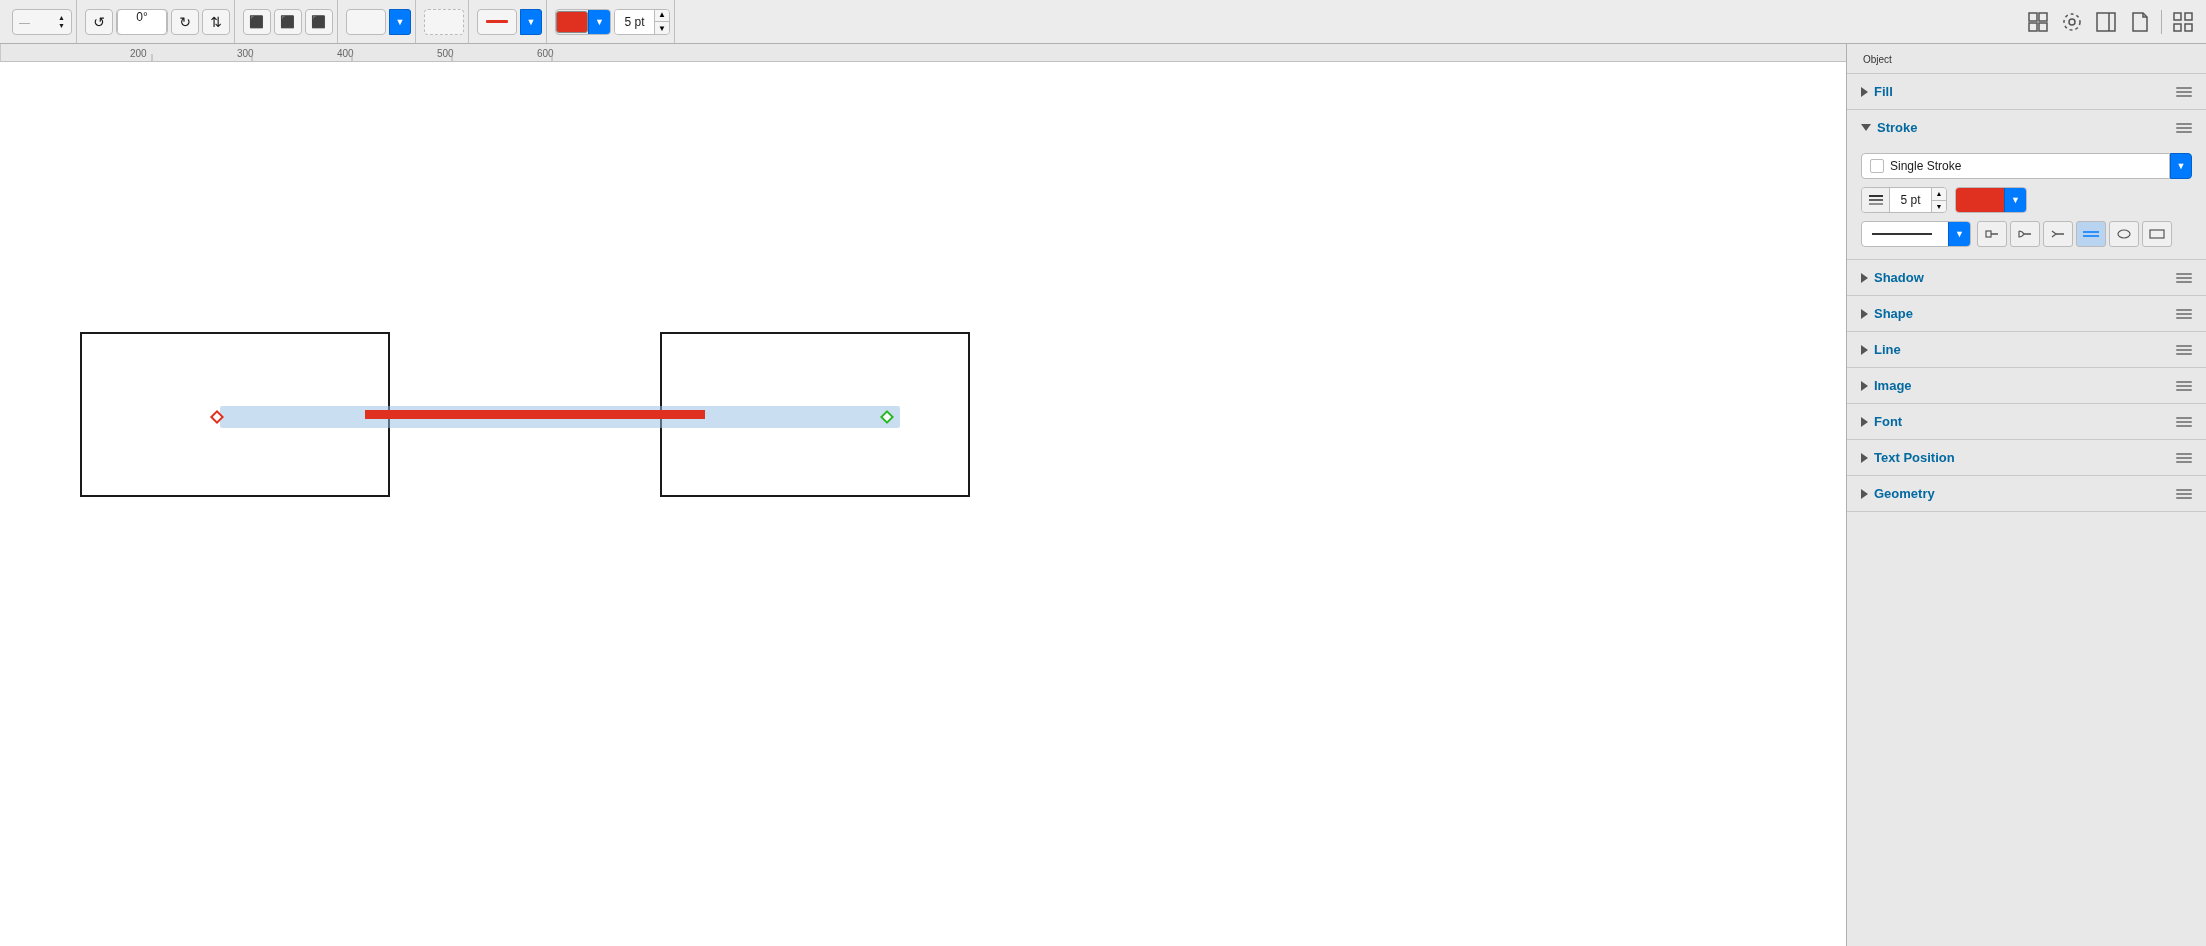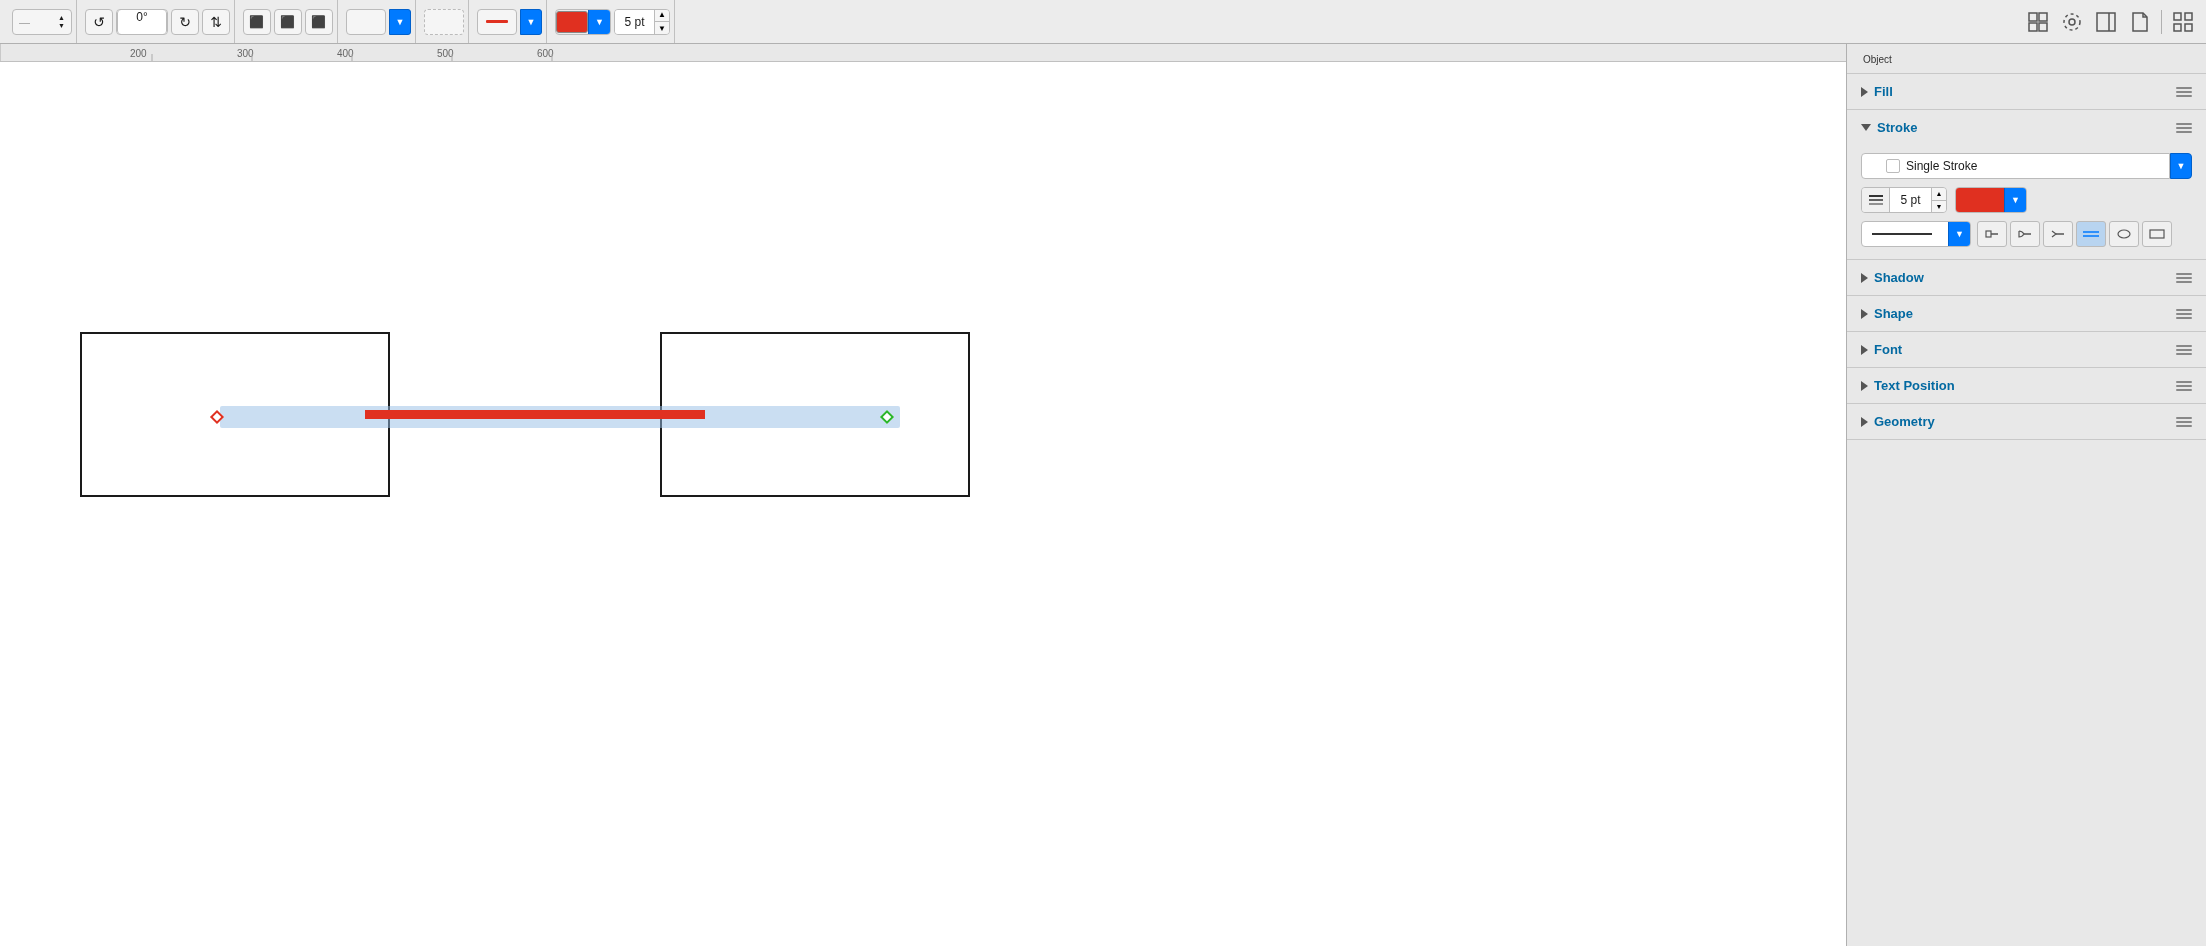--- a/index.html
+++ b/index.html
@@ -255,21 +255,21 @@
       display: flex;
       align-items: center;
       margin-bottom: 8px;
     }
     .stroke-type-select {
       flex: 1;
       height: 26px;
       background: white;
       border: 1px solid #bbb;
       border-radius: 4px 0 0 4px;
-      padding: 0 24px;
+      padding: 0 8px;
       font-size: 12px;
       display: flex;
       align-items: center;
       gap: 6px;
     }
     .stroke-checkbox {
       width: 14px;
       height: 14px;
       border: 1px solid #bbb;
       background: white;
@@ -727,21 +727,47 @@
           <span class="section-title">Shape</span>
         </div>
         <div class="section-menu-icon">
           <div class="menu-bar"></div>
           <div class="menu-bar"></div>
           <div class="menu-bar"></div>
         </div>
       </div>
     </div>
 
-
+    <div class="panel-section">
+      <div class="section-header">
+        <div class="section-title-row">
+          <span class="triangle-right"></span>
+          <span class="section-title">Line</span>
+        </div>
+        <div class="section-menu-icon">
+          <div class="menu-bar"></div>
+          <div class="menu-bar"></div>
+          <div class="menu-bar"></div>
+        </div>
+      </div>
+    </div>
+
+    <div class="panel-section">
+      <div class="section-header">
+        <div class="section-title-row">
+          <span class="triangle-right"></span>
+          <span class="section-title">Image</span>
+        </div>
+        <div class="section-menu-icon">
+          <div class="menu-bar"></div>
+          <div class="menu-bar"></div>
+          <div class="menu-bar"></div>
+        </div>
+      </div>
+    </div>
 
     <div class="panel-section">
       <div class="section-header">
         <div class="section-title-row">
           <span class="triangle-right"></span>
           <span class="section-title">Font</span>
         </div>
         <div class="section-menu-icon">
           <div class="menu-bar"></div>
           <div class="menu-bar"></div>

